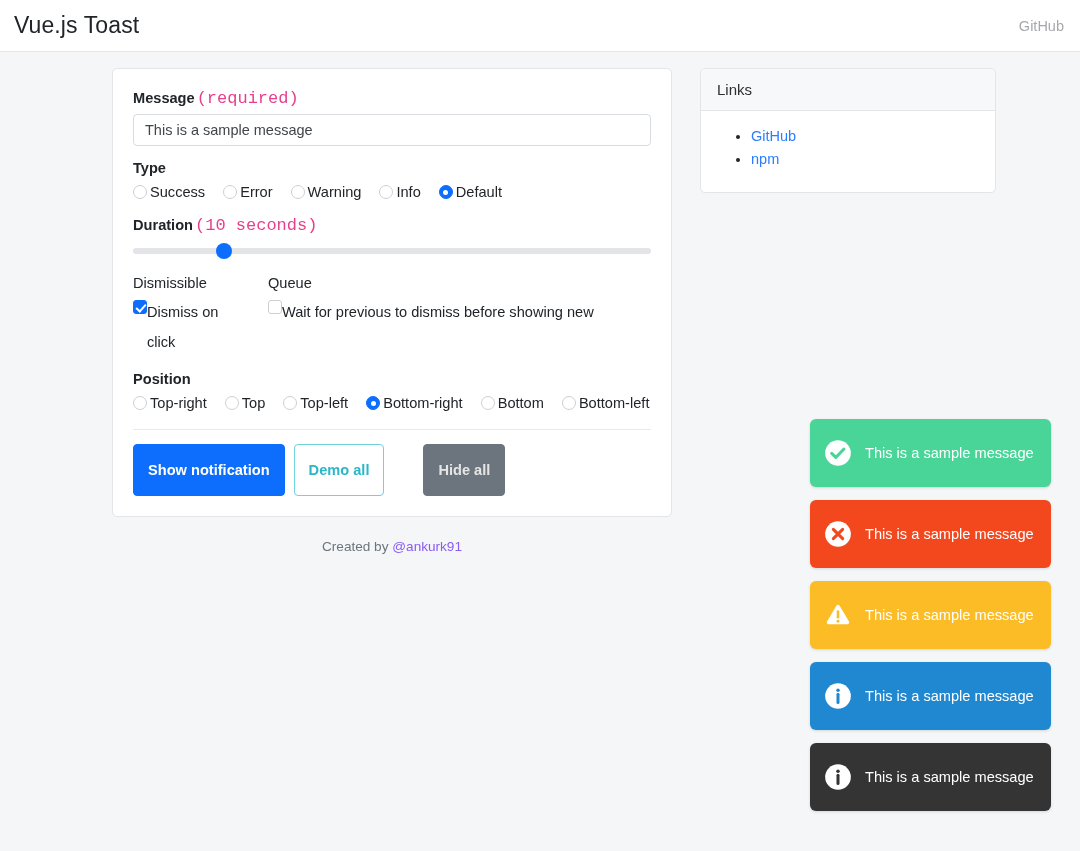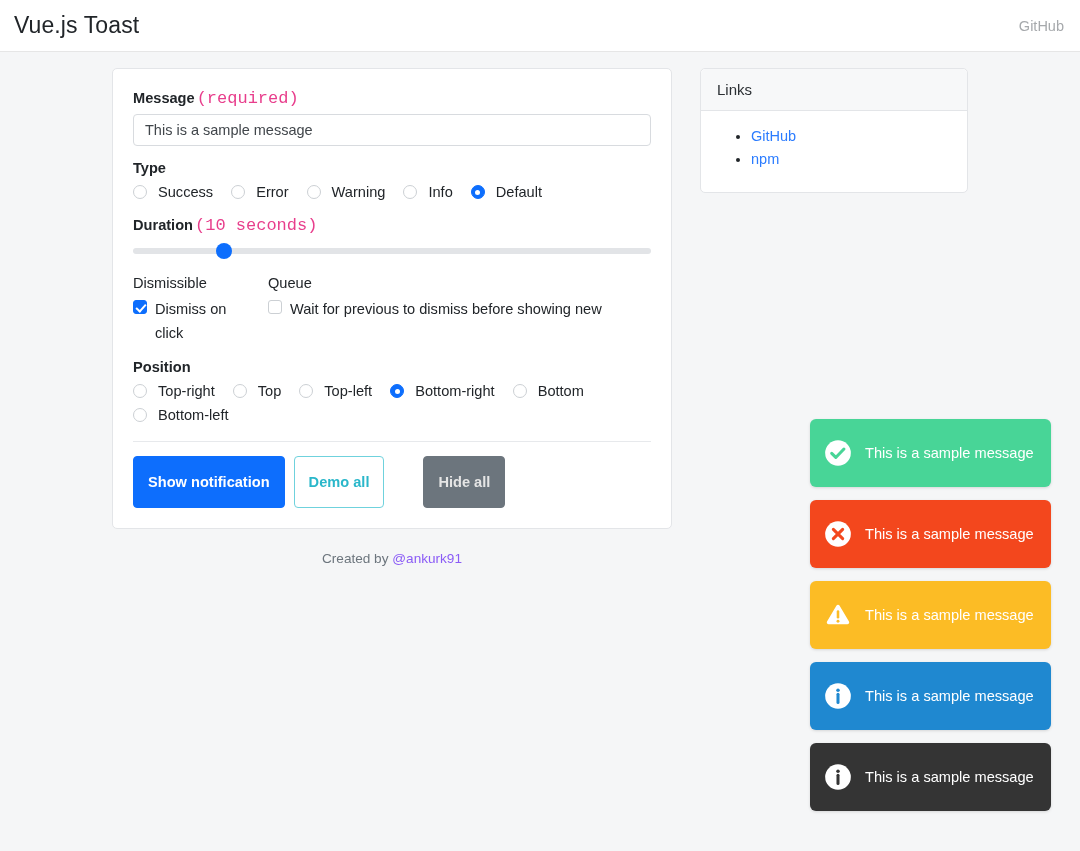--- a/index.html
+++ b/index.html
@@ -40,21 +40,21 @@
   .page {
     position: relative;
     padding: 16px 0 0 0;
   }
   .row {
     display: flex;
     align-items: flex-start;
     padding-left: 112px;
   }
   .col-form { width: 560px; }
-  .col-side { width: 268px; margin-left: 28px; }
+  .col-side { width: 296px; margin-left: 28px; }
 
   
   .card {
     background: #ffffff;
     border: 1px solid #e3e5e8;
     border-radius: 5px;
   }
   .card-form { padding: 20px; }
 
   .card-head {
@@ -110,21 +110,21 @@
   .radio-row {
     display: flex;
     flex-wrap: wrap;
     align-items: center;
     gap: 0 18px;
     row-gap: 4px;
   }
   .radio-item {
     display: inline-flex;
     align-items: center;
-    gap: 11px;
+    gap: 3px;
     font-size: 14.6px;
     color: #212529;
     cursor: pointer;
     line-height: 20px;
   }
   .radio {
     width: 14px; height: 14px;
     border-radius: 50%;
     border: 1px solid #ccd0d4;
     background: #fff;
@@ -169,23 +169,23 @@
     cursor: pointer;
   }
 
   
   .check-cols { display: flex; }
   .check-col-a { width: 135px; }
   .check-col-b { flex: 1; }
   .check-item {
     display: flex;
     align-items: flex-start;
-    gap: 8px;
+    gap: 0;
     font-size: 14.6px;
-    line-height: 24px;
+    line-height: 30px;
     cursor: pointer;
   }
   .cbox {
     width: 14px; height: 14px;
     border: 1px solid #ccd0d4;
     border-radius: 3px;
     background: #fff;
     flex: 0 0 auto;
     margin-top: 3px;
     position: relative;

